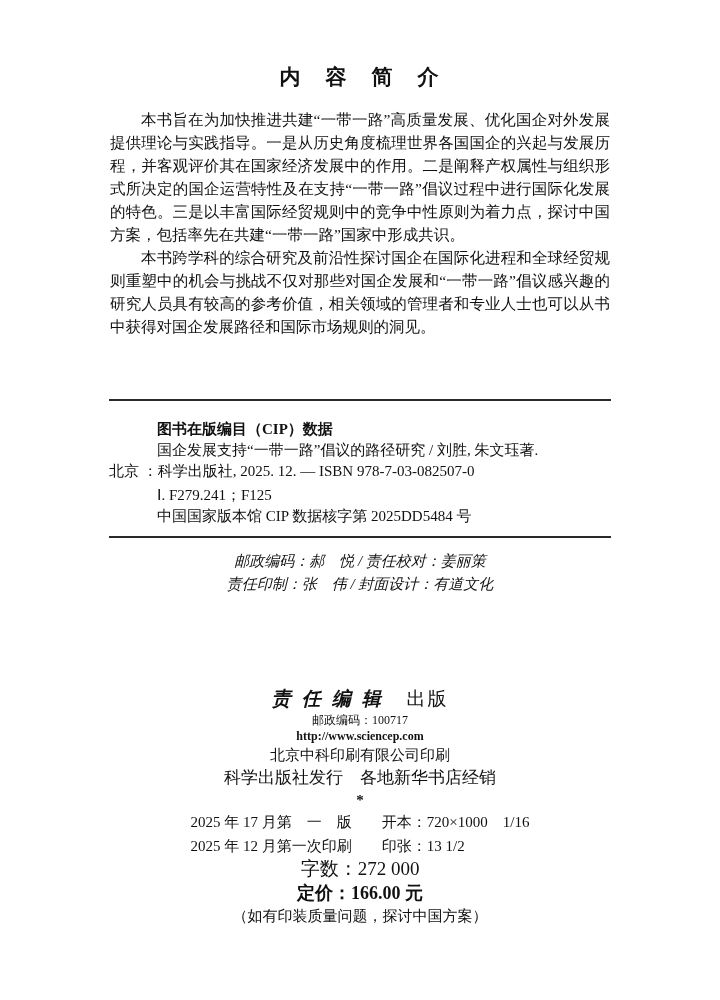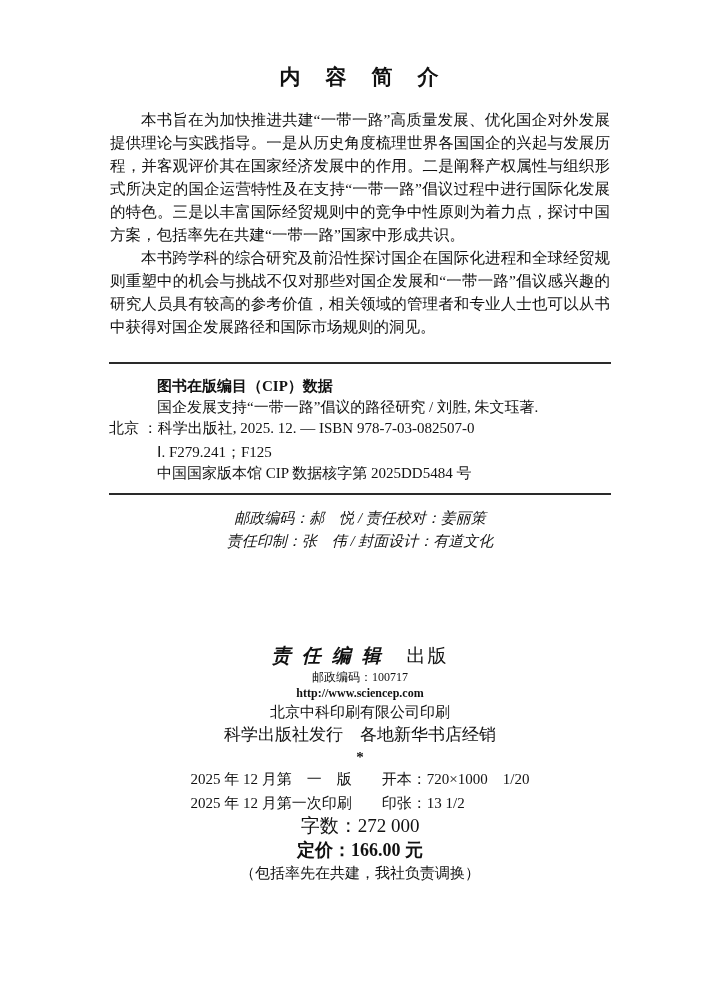--- a/index.html
+++ b/index.html
@@ -38,24 +38,24 @@
     margin: 0;
     font-size: 15.5px;
     line-height: 23px;
     text-align: justify;
     text-indent: 2em;
   }
 
   
   .cip-box {
     width: 502px;
-    margin: 24px auto 0 auto;
+    margin: 61px auto 0 auto;
     border-top: 2px solid #2a2a2a;
     border-bottom: 2px solid #2a2a2a;
-    padding: 12px 0 9px 0;
+    padding: 18px 0 9px 0;
     font-size: 15px;
     line-height: 21px;
   }
   .cip-box p { margin: 0; }
   .cip-heading {
     font-weight: bold;
     padding-left: 48px;
   }
   .cip-indent { padding-left: 48px; }
   .cip-flush  { padding-left: 0; }
@@ -134,21 +134,21 @@
     <p class="pub-line">
       <span class="pub-name">责任编辑</span>
       <span class="pub-suffix">出版</span>
     </p>
     <p class="addr">邮政编码：100717</p>
     <p class="addr web">http://www.sciencep.com</p>
     <p class="printer">北京中科印刷有限公司印刷</p>
     <p class="dist">科学出版社发行　各地新华书店经销</p>
     <p class="star">*</p>
     <div class="edition">
-      <p>2025 年 12 月第　一　版　　开本：720×1000　1/20</p>
+      <p>2025 年 17 月第　一　版　　开本：720×1000　1/16</p>
       <p>2025 年 12 月第一次印刷　　印张：13 1/2</p>
     </div>
     <p class="wordcount">字数：272 000</p>
     <p class="price">定价：166.00 元</p>
-    <p class="notice">（包括率先在共建，我社负责调换）</p>
+    <p class="notice">（如有印装质量问题，探讨中国方案）</p>
   </div>
 
 </div>
 
 </body></html>

